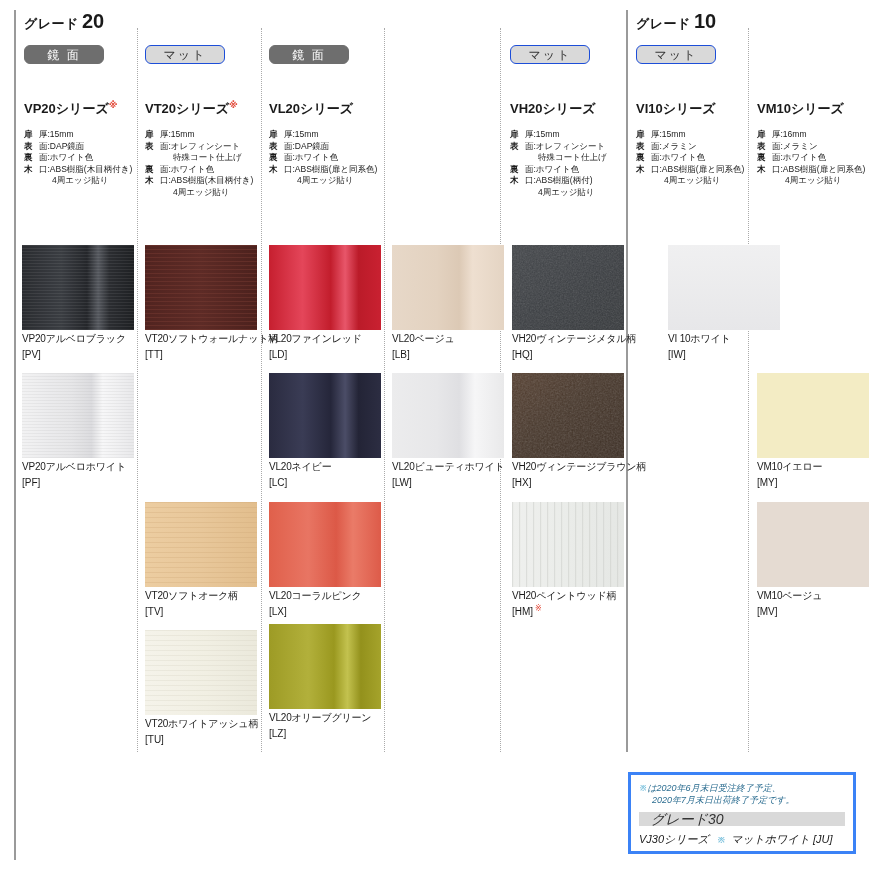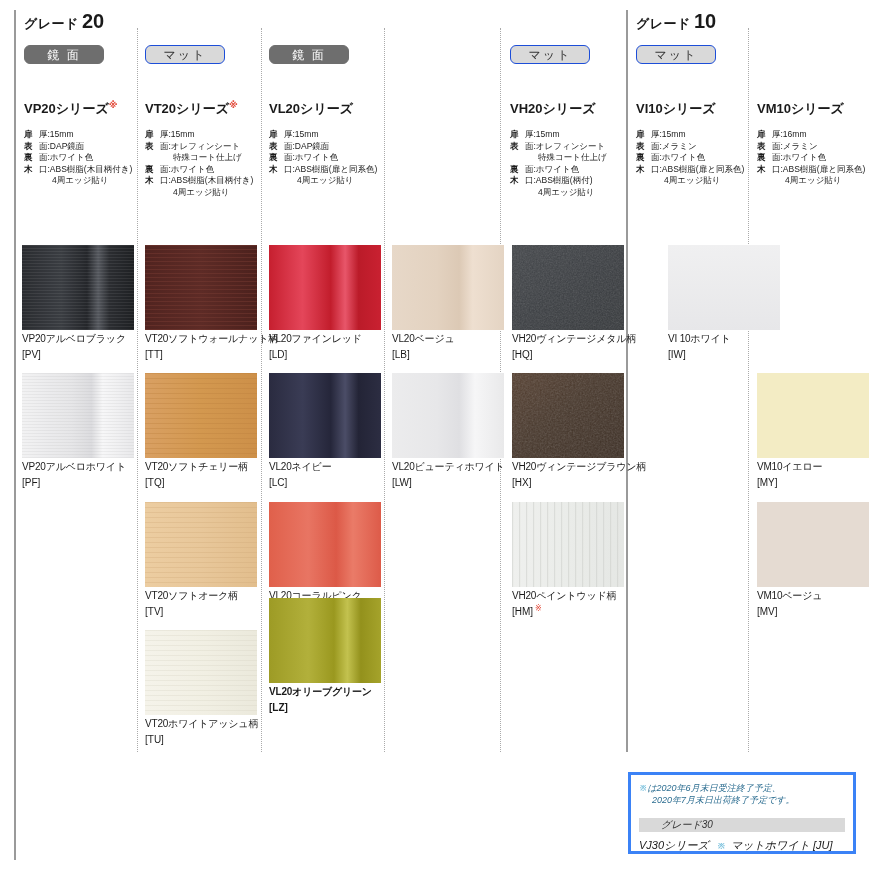--- a/index.html
+++ b/index.html
@@ -160,25 +160,25 @@
   }
   .note-line .kome {
     color: #7fc3de;
     font-size: 10px;
   }
   .note-line.indent {
     padding-left: 13px;
   }
   .note-grade {
     background: #d9d9d9;
-    font-size: 10px;
+    font-size: 14px;
     line-height: 14px;
     color: #333;
-    margin-top: 12px;
-    padding-left: 22px;
+    margin-top: 6px;
+    padding-left: 12px;
     white-space: nowrap;
   }
   .note-series {
     margin-top: 6px;
     font-size: 11px;
     line-height: 15px;
     white-space: nowrap;
     color: #1a1a1a;
   }
   .note-series .kome {
@@ -412,39 +412,20 @@
             <rect width="112" height="1" fill="#7a3c33" opacity="0.45"></rect>
         </pattern>
       </defs>
       <rect width="112" height="85" fill="url(#g-tt)"></rect>
         <rect width="112" height="85" fill="url(#p-tt)"></rect>
     </svg>
     <div class="swatch-label">VT20ソフトウォールナット柄</div>
     <div class="swatch-code"><span>[TT]</span><span class="mark"></span></div>
   </div>
 
-  <div class="swatch-card" style="left:145px; top:373px;">
-    <svg class="swatch" viewBox="0 0 112 85" preserveAspectRatio="none">
-      <defs>
-        <linearGradient id="g-tq" x1="0" y1="0" x2="1" y2="0">
-          <stop offset="0%" stop-color="#d9a063"></stop>
-            <stop offset="50%" stop-color="#d3984f"></stop>
-            <stop offset="100%" stop-color="#cd9049"></stop>
-        </linearGradient>
-        <pattern id="p-tq" width="112" height="5" patternUnits="userSpaceOnUse">
-          <rect width="112" height="5" fill="none"></rect>
-            <rect width="112" height="1" fill="#b97f3c" opacity="0.35"></rect>
-        </pattern>
-      </defs>
-      <rect width="112" height="85" fill="url(#g-tq)"></rect>
-        <rect width="112" height="85" fill="url(#p-tq)"></rect>
-    </svg>
-    <div class="swatch-label">VT20ソフトチェリー柄</div>
-    <div class="swatch-code"><span>[TQ]</span><span class="mark"></span></div>
-  </div>
 
   <div class="swatch-card" style="left:145px; top:502px;">
     <svg class="swatch" viewBox="0 0 112 85" preserveAspectRatio="none">
       <defs>
         <linearGradient id="g-tv" x1="0" y1="0" x2="1" y2="0">
           <stop offset="0%" stop-color="#eccda1"></stop>
             <stop offset="50%" stop-color="#e8c79a"></stop>
             <stop offset="100%" stop-color="#e2be8d"></stop>
         </linearGradient>
         <pattern id="p-tv" width="112" height="5" patternUnits="userSpaceOnUse">
@@ -525,21 +506,21 @@
             <stop offset="75%" stop-color="#ea7b68"></stop>
           <stop offset="100%" stop-color="#dd5b49"></stop>
         </linearGradient>
       </defs>
       <rect width="112" height="85" fill="url(#g-lx)"></rect>
     </svg>
     <div class="swatch-label">VL20コーラルピンク</div>
     <div class="swatch-code"><span>[LX]</span><span class="mark"></span></div>
   </div>
 
-  <div class="swatch-card" style="left:269px; top:598px;font-weight:bold;">
+  <div class="swatch-card" style="left:269px; top:624px;">
     <svg class="swatch" viewBox="0 0 112 85" preserveAspectRatio="none">
       <defs>
         <linearGradient id="g-lz" x1="0" y1="0" x2="1" y2="0">
           <stop offset="0%" stop-color="#9d9b25"></stop>
             <stop offset="35%" stop-color="#b2b03b"></stop>
           <stop offset="58%" stop-color="#9a981f"></stop>
             <stop offset="70%" stop-color="#c3c24f"></stop>
           <stop offset="82%" stop-color="#93911c"></stop>
             <stop offset="100%" stop-color="#a5a32b"></stop>
         </linearGradient>

